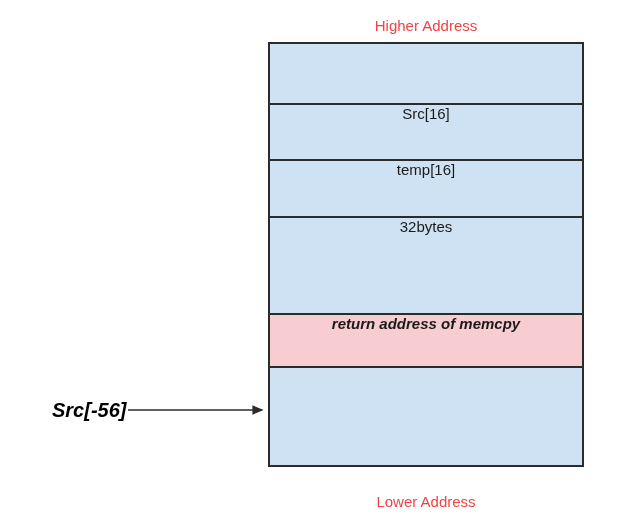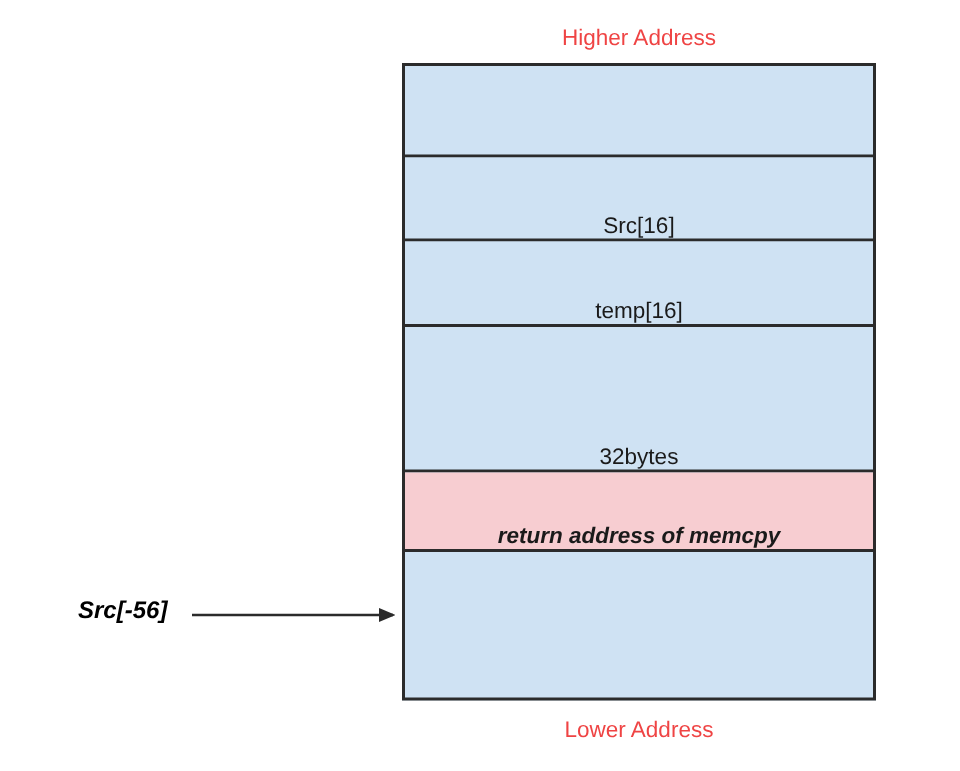--- a/index.html
+++ b/index.html
@@ -21,38 +21,38 @@
     position: absolute;
     left: 268px;
     width: 316px;
     text-align: center;
     font-size: 15px;
     line-height: 18px;
     color: #ef4444;
     white-space: nowrap;
   }
   #higher-address { top: 17px; }
-  #lower-address  { top: 478px; }
+  #lower-address  { top: 493px; }
 
   
   .stack {
     position: absolute;
     left: 268px;
     top: 42px;
     width: 316px;
     height: 425px;
     box-sizing: border-box;
     border: 2px solid #2b2b2b;
     background: #cfe2f3;
   }
   .stack-row {
     box-sizing: border-box;
     width: 100%;
     display: flex;
-    align-items: flex-end;
+    align-items: flex-start;
     justify-content: center;
     font-size: 15px;
     color: #1a1a1a;
     border-bottom: 2px solid #2b2b2b;
     overflow: hidden;
   }
   .stack-row:last-child { border-bottom: none; }
 
   .stack-row.blue { background: #cfe2f3; }
   .stack-row.pink { background: #f7cdd1; }
@@ -60,21 +60,21 @@
     font-weight: bold;
     font-size: 15px;
   }
   .row-label { white-space: nowrap; }
 
   
   .annotation {
     position: absolute;
     left: 52px;
     top: 399px;
-    font-size: 16px;
+    font-size: 20px;
     font-weight: bold;
     font-style: italic;
     color: #000000;
     white-space: nowrap;
   }
   .annotation-arrow {
     position: absolute;
     left: 128px;
     top: 402px;
     width: 142px;

